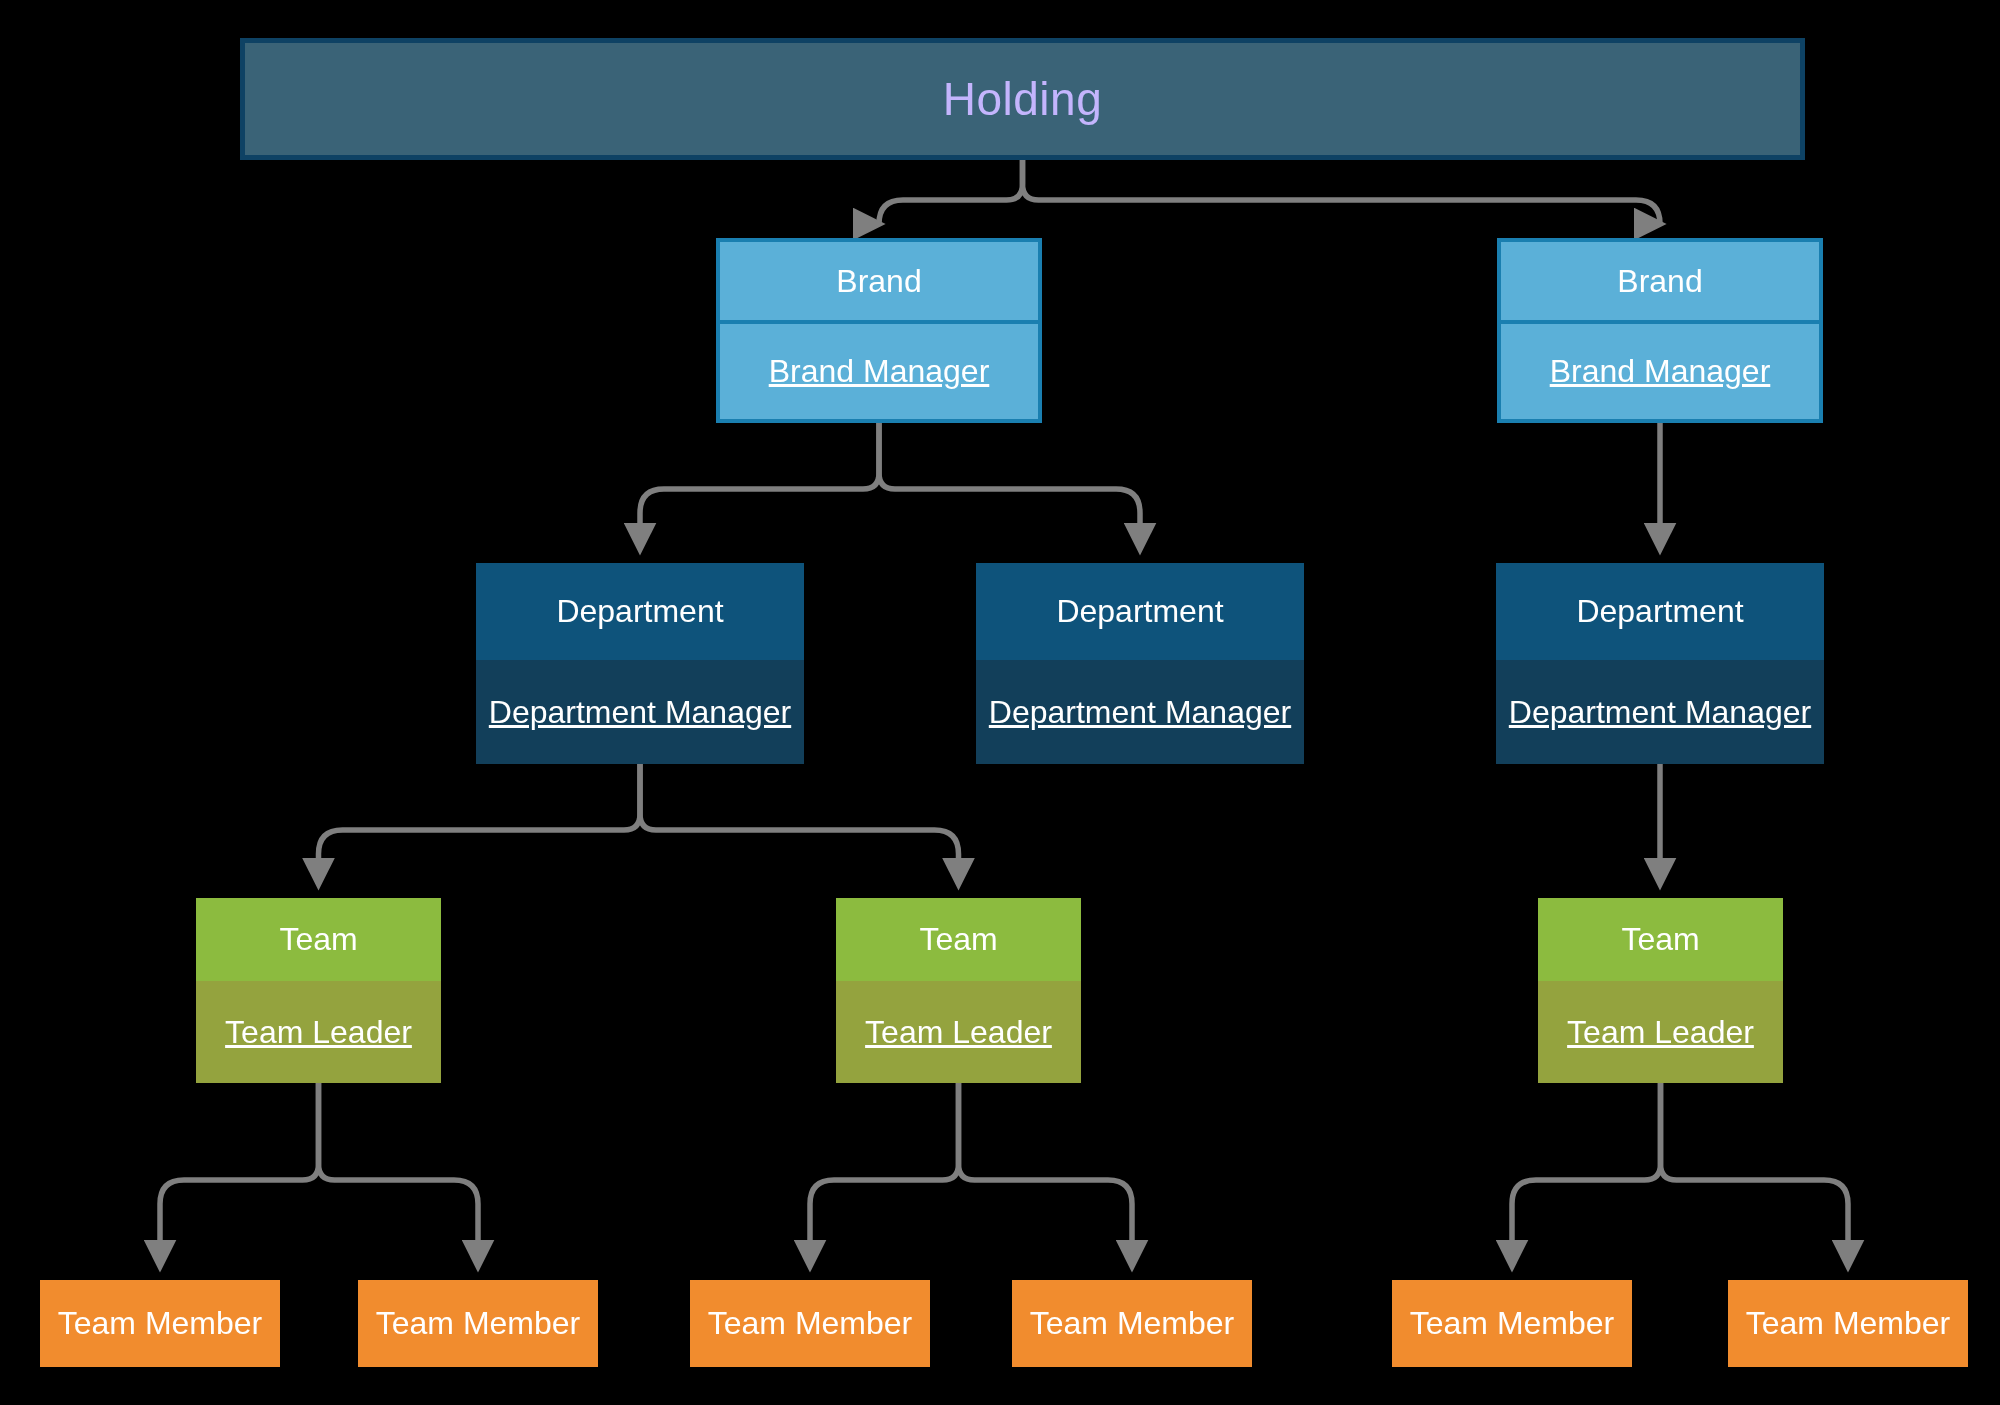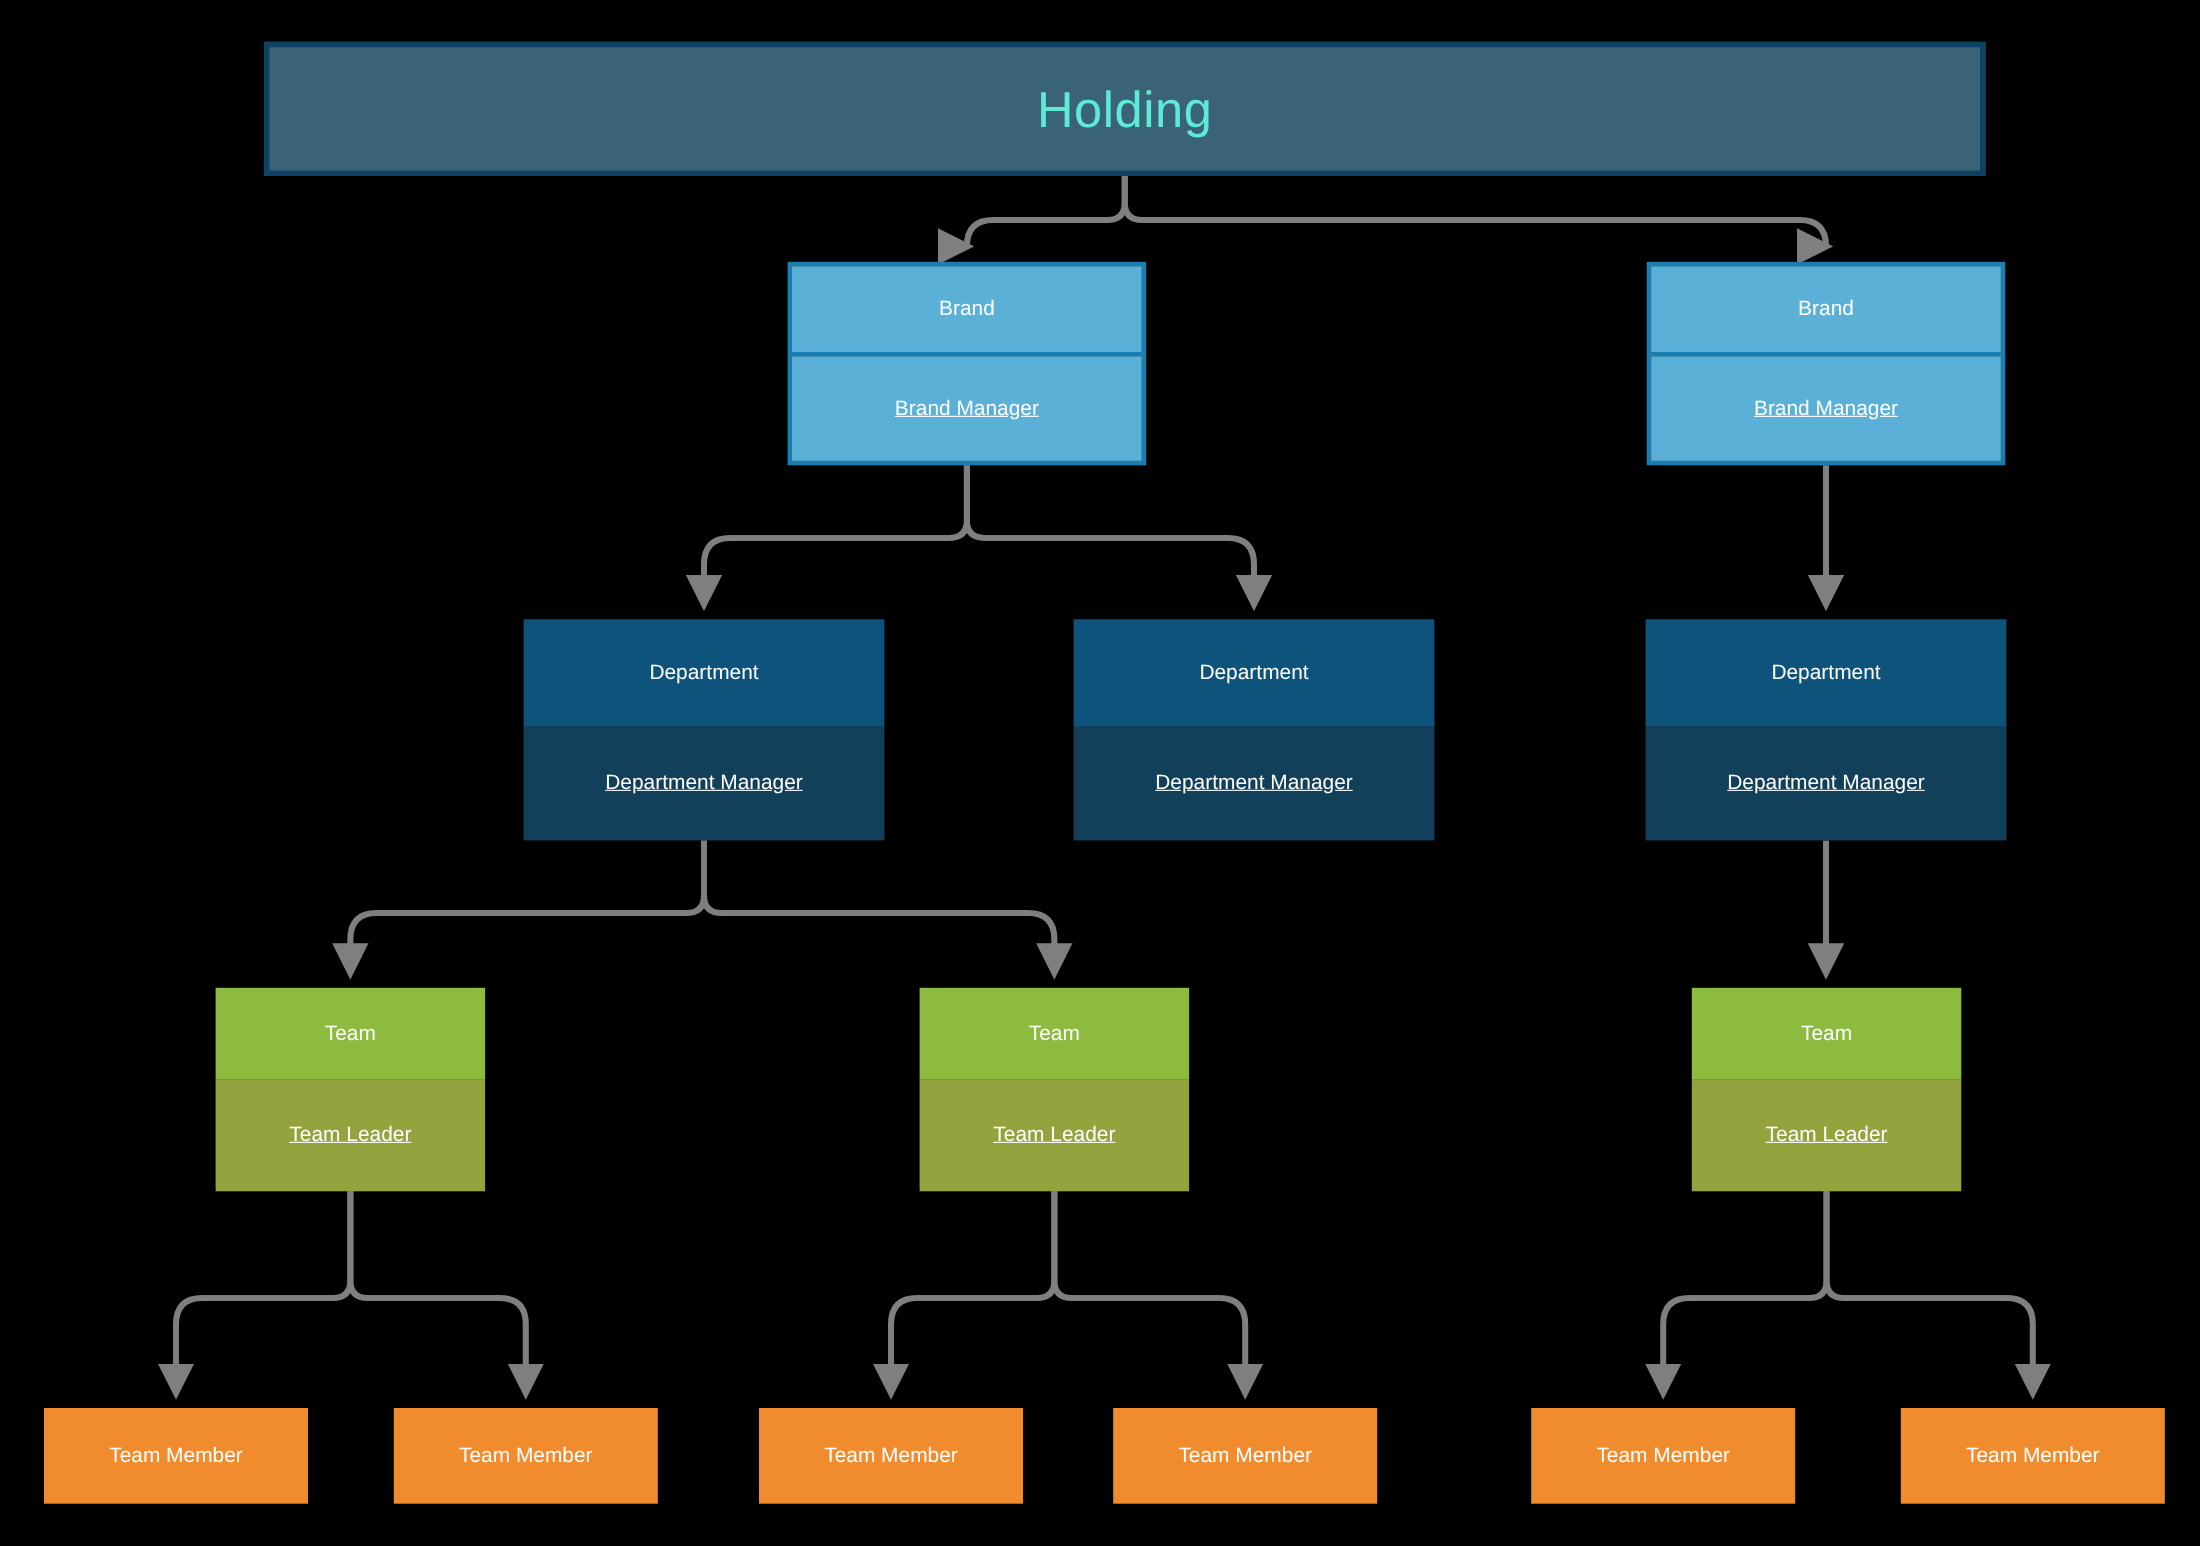--- a/index.html
+++ b/index.html
@@ -34,21 +34,21 @@
   .sec {
     display: flex;
     align-items: center;
     justify-content: center;
     box-sizing: border-box;
     width: 100%;
   }
   .sec-title { flex: 0 0 auto; }
   .sec-body  { flex: 1 1 auto; text-decoration: underline; }
   .n-holding { font-size: 46px; font-weight: 400; letter-spacing: 0.5px; }
-  .n-brand, .n-department, .n-team, .n-member { font-size: 19px; }
+  .n-brand, .n-department, .n-team, .n-member { font-size: 32px; }
   .n-holding .sec { height: 100%; }
   .lbl { pointer-events: none; }
 </style>
 </head>
 <body>
 
 <div id="stage" style="background: rgb(0, 0, 0);">
     <svg id="connector-layer" width="2000" height="1405" viewBox="0 0 2000 1405">
   <defs>
     <marker id="arrow-head" viewBox="0 0 10 10" refX="8" refY="5" markerWidth="6" markerHeight="6" orient="auto">
@@ -63,21 +63,21 @@
       <path d="M 640 764 L 640 814 Q 640 830 624 830 L 342.5 830 Q 318.5 830 318.5 854 L 318.5 884" fill="none" stroke="#7f7f7f" stroke-width="5.5" stroke-linejoin="round" marker-end="url(#arrow-head)"></path>
       <path d="M 640 764 L 640 814 Q 640 830 656 830 L 934.5 830 Q 958.5 830 958.5 854 L 958.5 884" fill="none" stroke="#7f7f7f" stroke-width="5.5" stroke-linejoin="round" marker-end="url(#arrow-head)"></path>
       <path d="M 1660 764 L 1660 884" fill="none" stroke="#7f7f7f" stroke-width="5.5" stroke-linejoin="round" marker-end="url(#arrow-head)"></path>
       <path d="M 318.5 1083 L 318.5 1164 Q 318.5 1180 302.5 1180 L 184 1180 Q 160 1180 160 1204 L 160 1266" fill="none" stroke="#7f7f7f" stroke-width="5.5" stroke-linejoin="round" marker-end="url(#arrow-head)"></path>
       <path d="M 318.5 1083 L 318.5 1164 Q 318.5 1180 334.5 1180 L 454 1180 Q 478 1180 478 1204 L 478 1266" fill="none" stroke="#7f7f7f" stroke-width="5.5" stroke-linejoin="round" marker-end="url(#arrow-head)"></path>
       <path d="M 958.5 1083 L 958.5 1164 Q 958.5 1180 942.5 1180 L 834 1180 Q 810 1180 810 1204 L 810 1266" fill="none" stroke="#7f7f7f" stroke-width="5.5" stroke-linejoin="round" marker-end="url(#arrow-head)"></path>
       <path d="M 958.5 1083 L 958.5 1164 Q 958.5 1180 974.5 1180 L 1108 1180 Q 1132 1180 1132 1204 L 1132 1266" fill="none" stroke="#7f7f7f" stroke-width="5.5" stroke-linejoin="round" marker-end="url(#arrow-head)"></path>
       <path d="M 1660.5 1083 L 1660.5 1164 Q 1660.5 1180 1644.5 1180 L 1536 1180 Q 1512 1180 1512 1204 L 1512 1266" fill="none" stroke="#7f7f7f" stroke-width="5.5" stroke-linejoin="round" marker-end="url(#arrow-head)"></path>
       <path d="M 1660.5 1083 L 1660.5 1164 Q 1660.5 1180 1676.5 1180 L 1824 1180 Q 1848 1180 1848 1204 L 1848 1266" fill="none" stroke="#7f7f7f" stroke-width="5.5" stroke-linejoin="round" marker-end="url(#arrow-head)"></path>
     </svg>
-    <div class="node n-holding" style="left: 240px; top: 38px; width: 1565px; height: 122px; color: #5eead4; background: rgb(58, 99, 119); border: 5px solid rgb(14, 66, 100);">
+    <div class="node n-holding" style="left: 240px; top: 38px; width: 1565px; height: 122px; color: #c4b5fd; background: rgb(58, 99, 119); border: 5px solid rgb(14, 66, 100);">
       <div class="sec sec-title" style="height: 100%;">
         <span class="lbl">Holding</span>
       </div>
     </div>
     <div class="node n-brand" style="left: 716px; top: 238px; width: 326px; height: 185px; color: rgb(255, 255, 255); border: 4px solid rgb(26, 127, 176);">
       <div class="sec sec-title" style="height:82px;background:#5bb0d8;border-bottom:4px solid #1a7fb0;">
          <span class="lbl">Brand</span>
        </div>
        <div class="sec sec-body" style="background:#5bb0d8;">
          <span class="lbl">Brand Manager</span>

